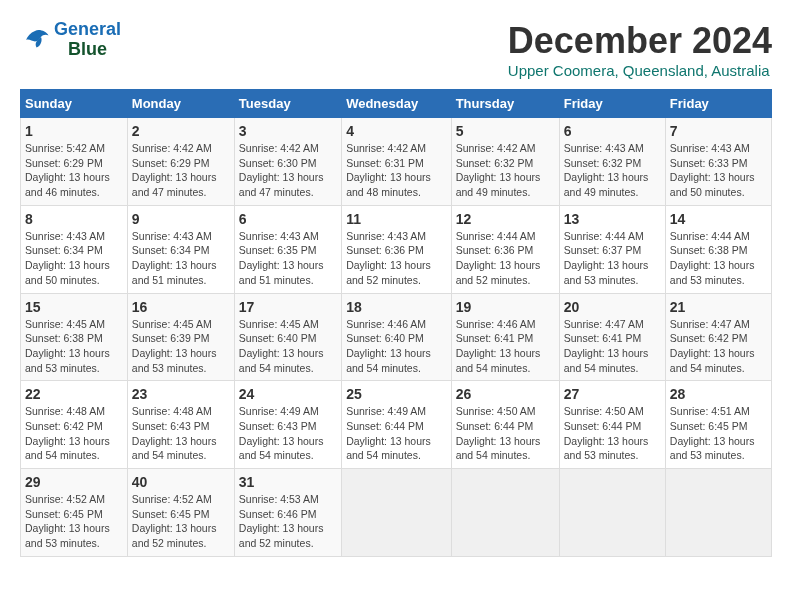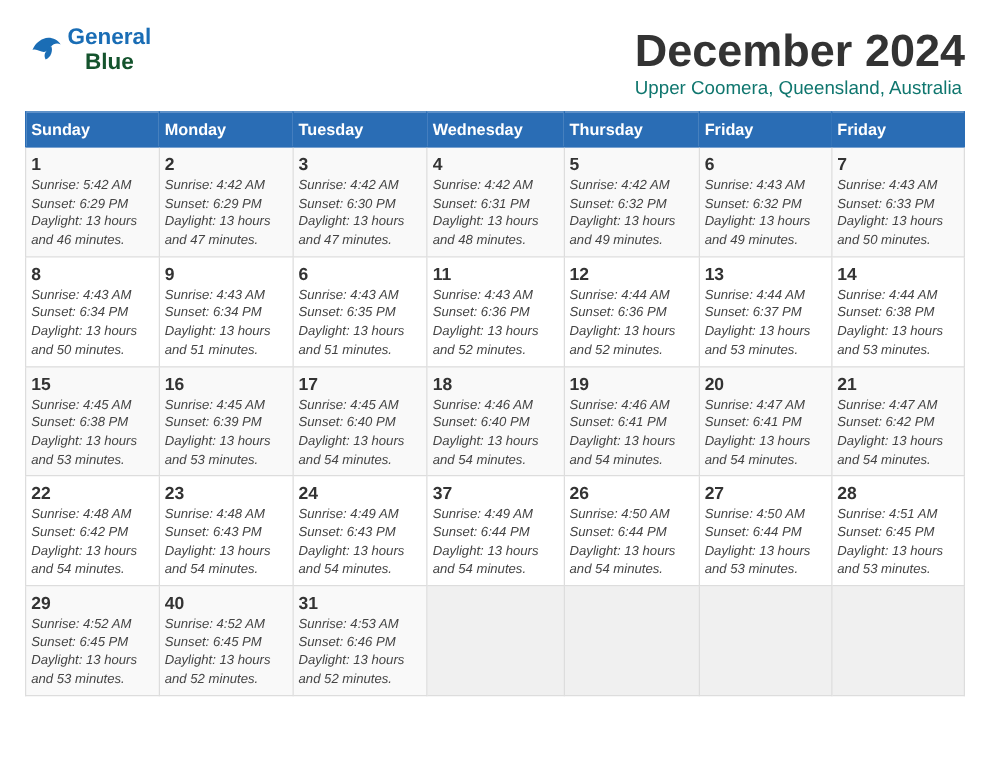--- a/index.html
+++ b/index.html
@@ -85,21 +85,20 @@
       font-size: 14px;
       font-weight: bold;
       color: #333;
       display: block;
       margin-bottom: 2px;
     }
     .day-detail {
       color: #444;
       font-size: 10.5px;
       line-height: 1.4;
-      font-style: italic;
     }
     .empty-cell {
       background: #f0f0f0;
     }
   </style>
 </head>
 <body>
 
 <div class="header-area">
   <div class="logo">
@@ -179,21 +178,21 @@
         <td><span class="day-number">21</span>
 <span class="day-detail">Sunrise: 4:47 AM<br>Sunset: 6:42 PM<br>Daylight: 13 hours<br>and 54 minutes.</span></td>
       </tr>
       <tr>
         <td><span class="day-number">22</span>
 <span class="day-detail">Sunrise: 4:48 AM<br>Sunset: 6:42 PM<br>Daylight: 13 hours<br>and 54 minutes.</span></td>
         <td><span class="day-number">23</span>
 <span class="day-detail">Sunrise: 4:48 AM<br>Sunset: 6:43 PM<br>Daylight: 13 hours<br>and 54 minutes.</span></td>
         <td><span class="day-number">24</span>
 <span class="day-detail">Sunrise: 4:49 AM<br>Sunset: 6:43 PM<br>Daylight: 13 hours<br>and 54 minutes.</span></td>
-        <td><span class="day-number">37</span>
+        <td><span class="day-number">25</span>
 <span class="day-detail">Sunrise: 4:49 AM<br>Sunset: 6:44 PM<br>Daylight: 13 hours<br>and 54 minutes.</span></td>
         <td><span class="day-number">26</span>
 <span class="day-detail">Sunrise: 4:50 AM<br>Sunset: 6:44 PM<br>Daylight: 13 hours<br>and 54 minutes.</span></td>
         <td><span class="day-number">27</span>
 <span class="day-detail">Sunrise: 4:50 AM<br>Sunset: 6:44 PM<br>Daylight: 13 hours<br>and 53 minutes.</span></td>
         <td><span class="day-number">28</span>
 <span class="day-detail">Sunrise: 4:51 AM<br>Sunset: 6:45 PM<br>Daylight: 13 hours<br>and 53 minutes.</span></td>
       </tr>
       <tr>
         <td><span class="day-number">29</span>

